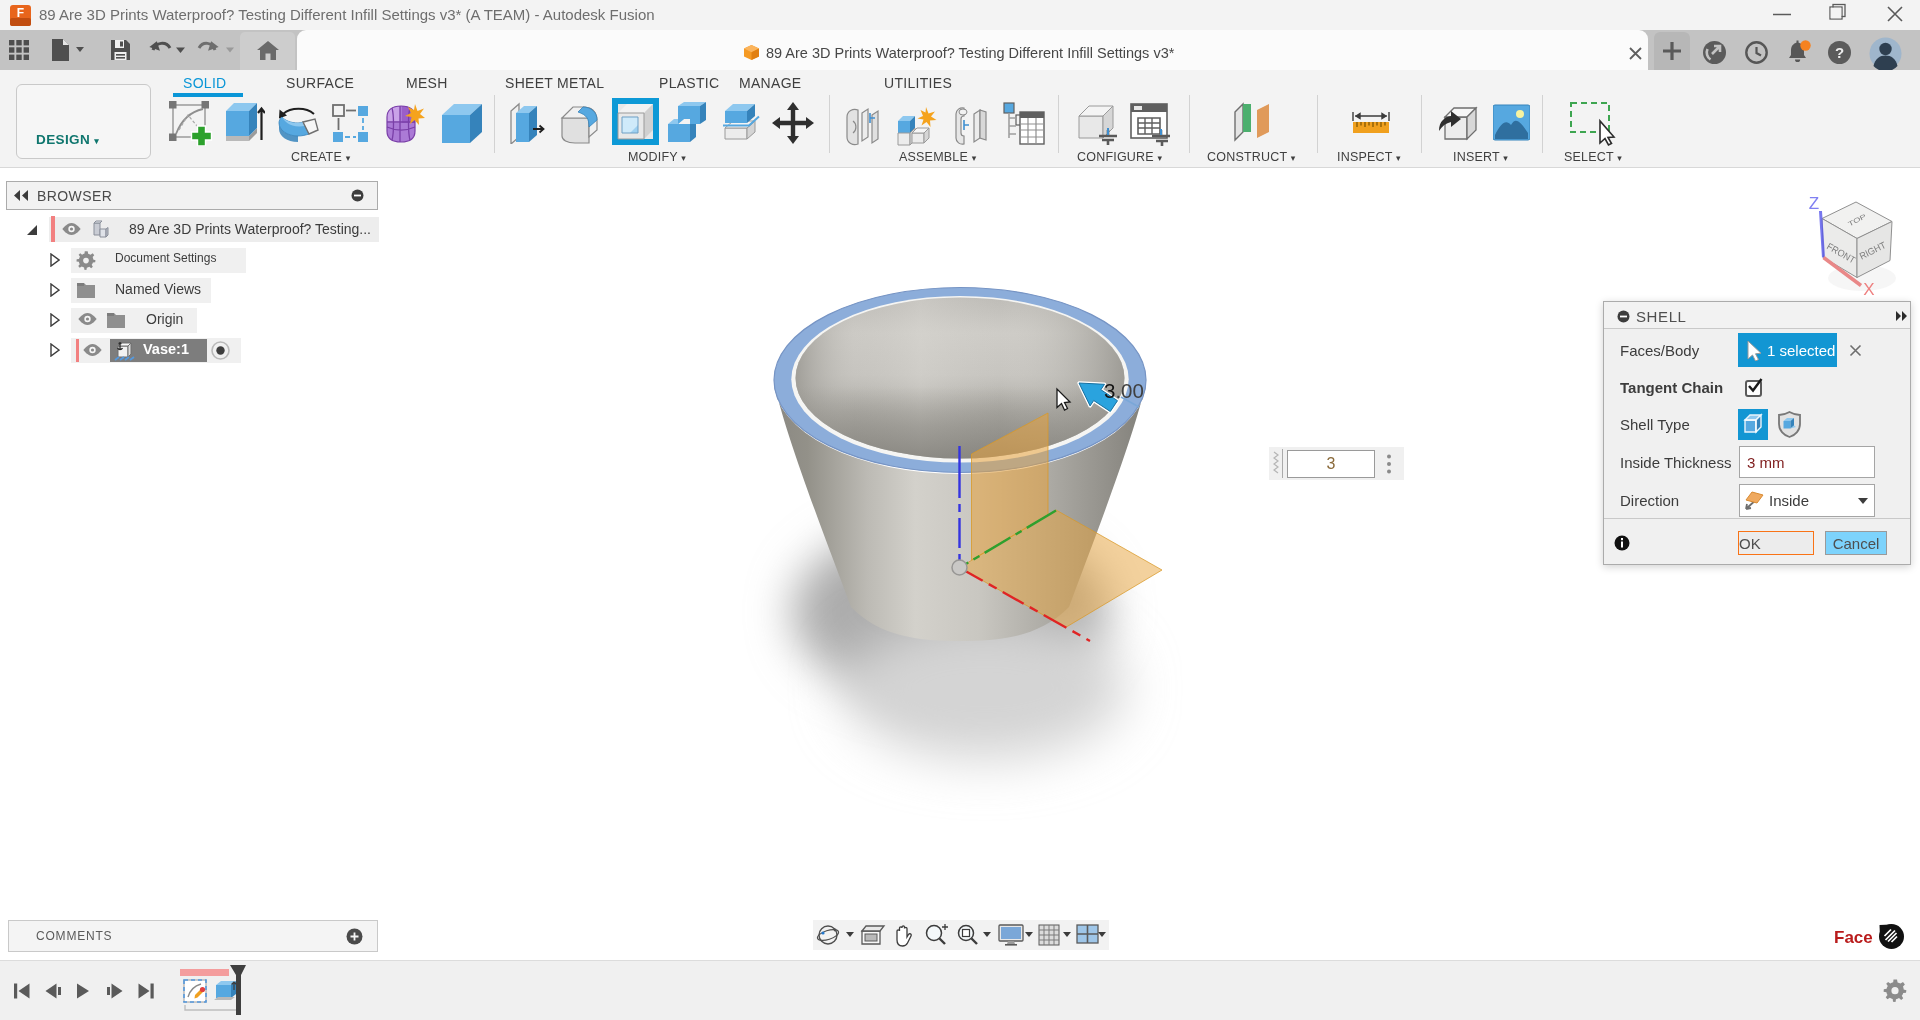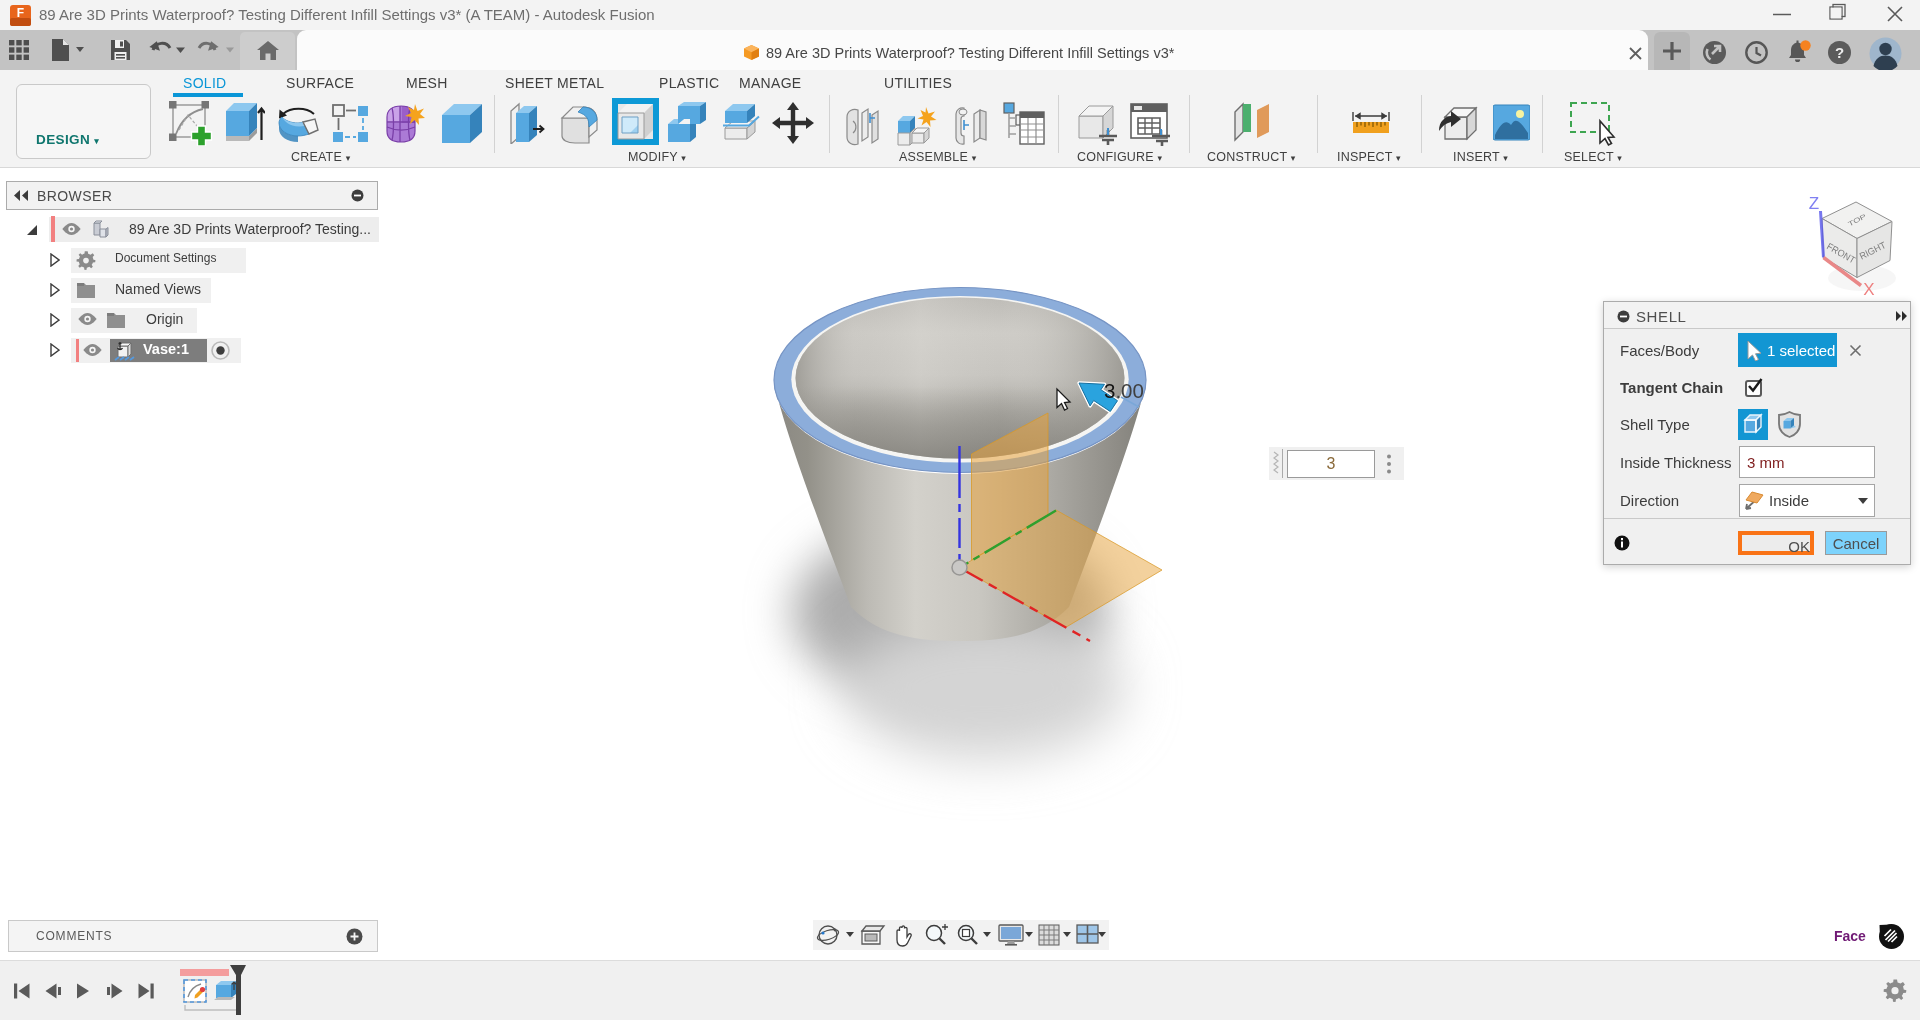--- a/index.html
+++ b/index.html
@@ -604,21 +604,21 @@
 <svg class="abs" style="left:1857px;top:497px" width="12" height="8" viewBox="0 0 12 8">
     <path d="M1 1 L6 7 L11 1 Z" fill="#3c3c3c"></path>
   </svg>
 
 <div class="abs" style="left:1604px;top:518px;width:306px;height:1px;background:#c9c9c9;"></div>
 <svg class="abs" style="left:1614px;top:535px" width="16" height="16" viewBox="0 0 16 16">
   <circle cx="8" cy="8" r="7.5" fill="#111"></circle>
   <rect x="7" y="6.5" width="2" height="6" fill="#fff"></rect>
     <rect x="7" y="3" width="2" height="2.2" fill="#fff"></rect>
 </svg>
-<div class="abs" style="left:1738px;top:531px;width:76px;height:24px;background:#ececec;border:4px solid #f97316;text-align:right;font-size:15px;color:#4f4f4f;line-height:23px;">OK</div>
+<div class="abs" style="left:1738px;top:531px;width:76px;height:24px;background:#ececec;border:1px solid #f97316;text-align:left;font-size:15px;color:#4f4f4f;line-height:23px;">OK</div>
 <div class="abs" style="left:1825px;top:531px;width:62px;height:24px;background:#7dd3fc;border:1px solid #9a9a9a;text-align:center;font-size:15px;color:#4f4f4f;line-height:23px;">Cancel</div>
 
 <div class="abs" style="left:8px;top:920px;width:370px;height:32px;background:#f4f4f4;border:1px solid #c9c9c9;"></div>
 <div class="abs" style="left:36px;top:929px;font-size:12px;color:#5a5a5a;letter-spacing:0.8px;">COMMENTS</div>
 <svg class="abs" style="left:346px;top:928px" width="17" height="17" viewBox="0 0 17 17">
   <circle cx="8.5" cy="8.5" r="8" fill="#4a4a4a"></circle>
   <path d="M8.5 4.5 L8.5 12.5 M4.5 8.5 L12.5 8.5" stroke="#f4f4f4" stroke-width="1.8"></path>
 </svg>
 
 <div class="abs" style="left:813px;top:920px;width:296px;height:30px;background:#f2f2f2;"></div>
@@ -669,21 +669,21 @@
   </g>
   <path d="M247 9 L255 9 L251 14 Z" fill="#3c3c3c"></path>
 
   <g transform="translate(260,1)">
     <rect x="1" y="1" width="21" height="18" fill="#9fc6e8" stroke="#5a5a5a" stroke-width="1.3"></rect>
     <path d="M11.5 1 L11.5 19 M1 10 L22 10" stroke="#5a5a5a" stroke-width="1.6"></path>
   </g>
   <path d="M285 9 L293 9 L289 14 Z" fill="#3c3c3c" transform="translate(-3,0)"></path>
 </svg>
 
-<div class="abs" style="left:1834px;top:928px;font-size:14px;font-weight:bold;color:#701a75;">Face</div>
+<div class="abs" style="left:1834px;top:928px;font-size:17px;font-weight:bold;color:#b91c1c;">Face</div>
 <svg class="abs" style="left:1877px;top:922px" width="28" height="28" viewBox="0 0 28 28">
   <circle cx="14.5" cy="14.5" r="12.5" fill="#111"></circle>
   <path d="M2.5 3 L14 2.5 L3 14.5 Z" fill="#111"></path>
   <g stroke="#fff" stroke-width="1.7">
     <path d="M7.5 14 L14 7.5"></path>
       <path d="M8.5 18 L18 8.5"></path>
       <path d="M11 19.5 L19.5 11"></path>
       <path d="M14.5 20 L20 14.5"></path>
   </g>
 </svg>

